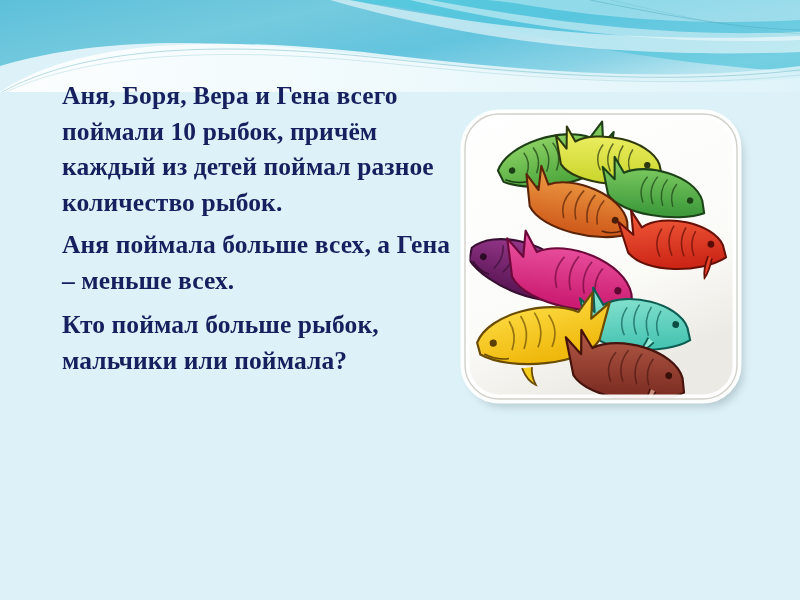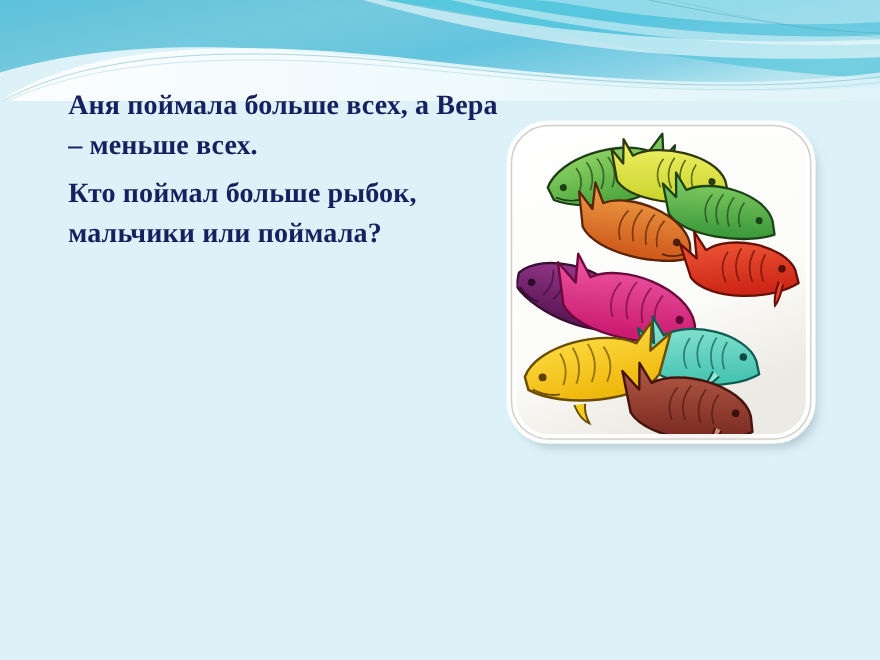--- a/index.html
+++ b/index.html
@@ -98,21 +98,22 @@
 
       <path d="M800,0 L800,20 C700,26 600,18 520,4 C500,1 490,0 480,0 Z" fill="#ffffff" opacity="0.35"></path>
       <path d="M350,0 C460,22 600,44 800,36 L800,52 C590,60 450,34 330,0 Z" fill="#ffffff" opacity="0.55"></path>
       <path d="M430,0 C540,20 660,38 800,32 L800,40 C650,46 520,26 410,0 Z" fill="#ffffff" opacity="0.45"></path>
       <path d="M590,0 C660,14 730,28 800,30" fill="none" stroke="#4aa9bd" stroke-width="0.9" opacity="0.5"></path>
       <path d="M610,0 C680,16 740,30 800,34" fill="none" stroke="#63bccb" stroke-width="0.8" opacity="0.4"></path>
     </svg>
   </div>
 
   <div id="text-column">
-    <p class="para" id="para-2">Аня поймала  больше всех,  а  Вера  – меньше всех.</p>
+    <p class="para" id="para-1">Аня,  Боря,  Вера  и Гена всего поймали 10 рыбок, причём каждый из детей поймал  разное количество рыбок.</p>
+    <p class="para" id="para-2">Аня поймала  больше всех,  а  Гена  – меньше всех.</p>
     <p class="para" id="para-3">Кто поймал больше рыбок, мальчики или поймала?</p>
   </div>
 
   <div id="fish-picture">
     <svg width="305" height="315" viewBox="0 0 305 315" xmlns="http://www.w3.org/2000/svg">
       <defs>
         <clipPath id="tileClip">
           <rect x="10" y="6" width="272" height="285" rx="34" ry="34"></rect>
         </clipPath>
         <filter id="tileShadow" x="-20%" y="-20%" width="150%" height="150%">

